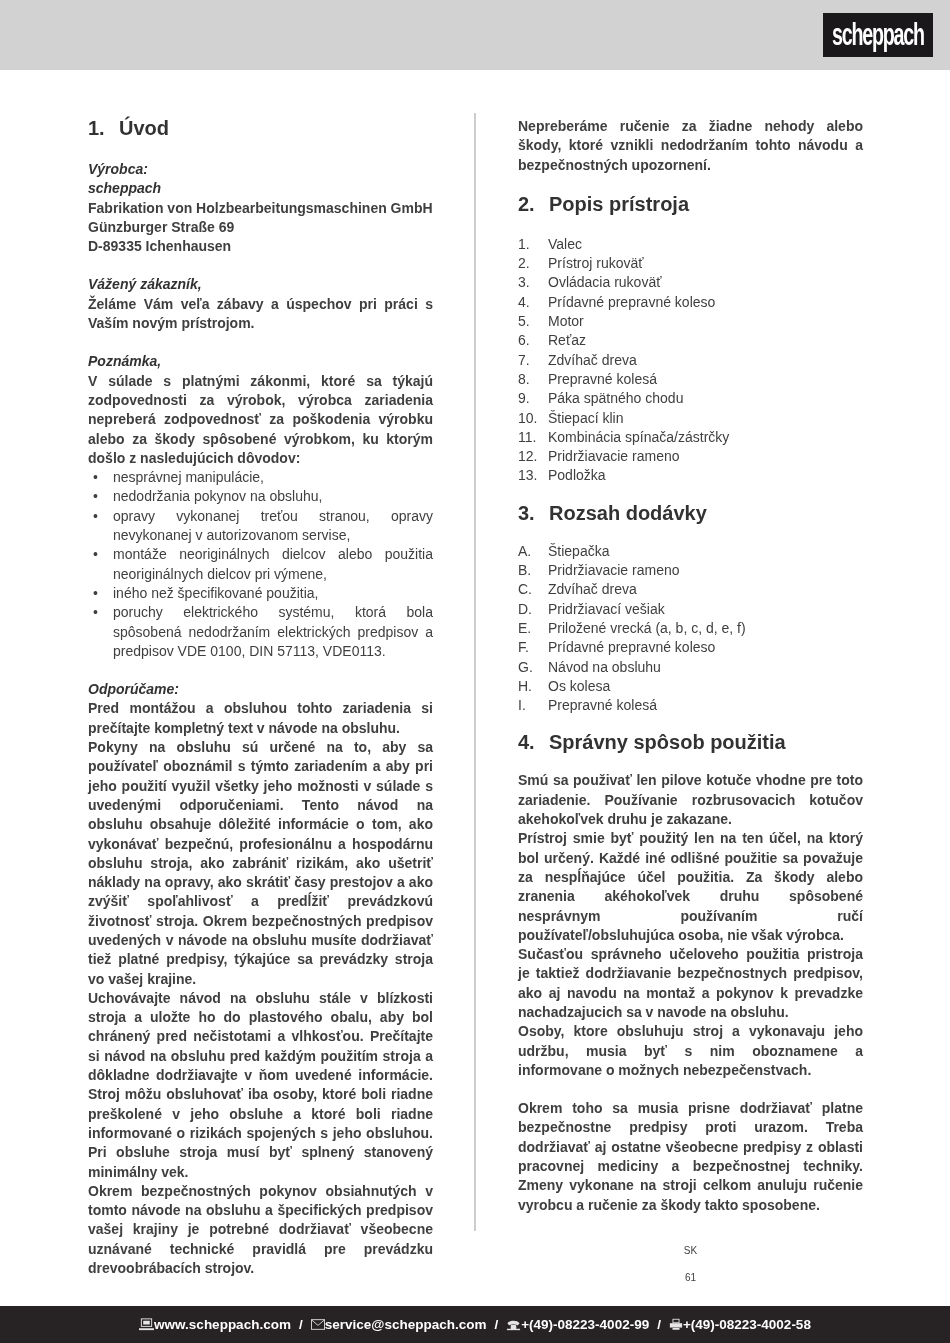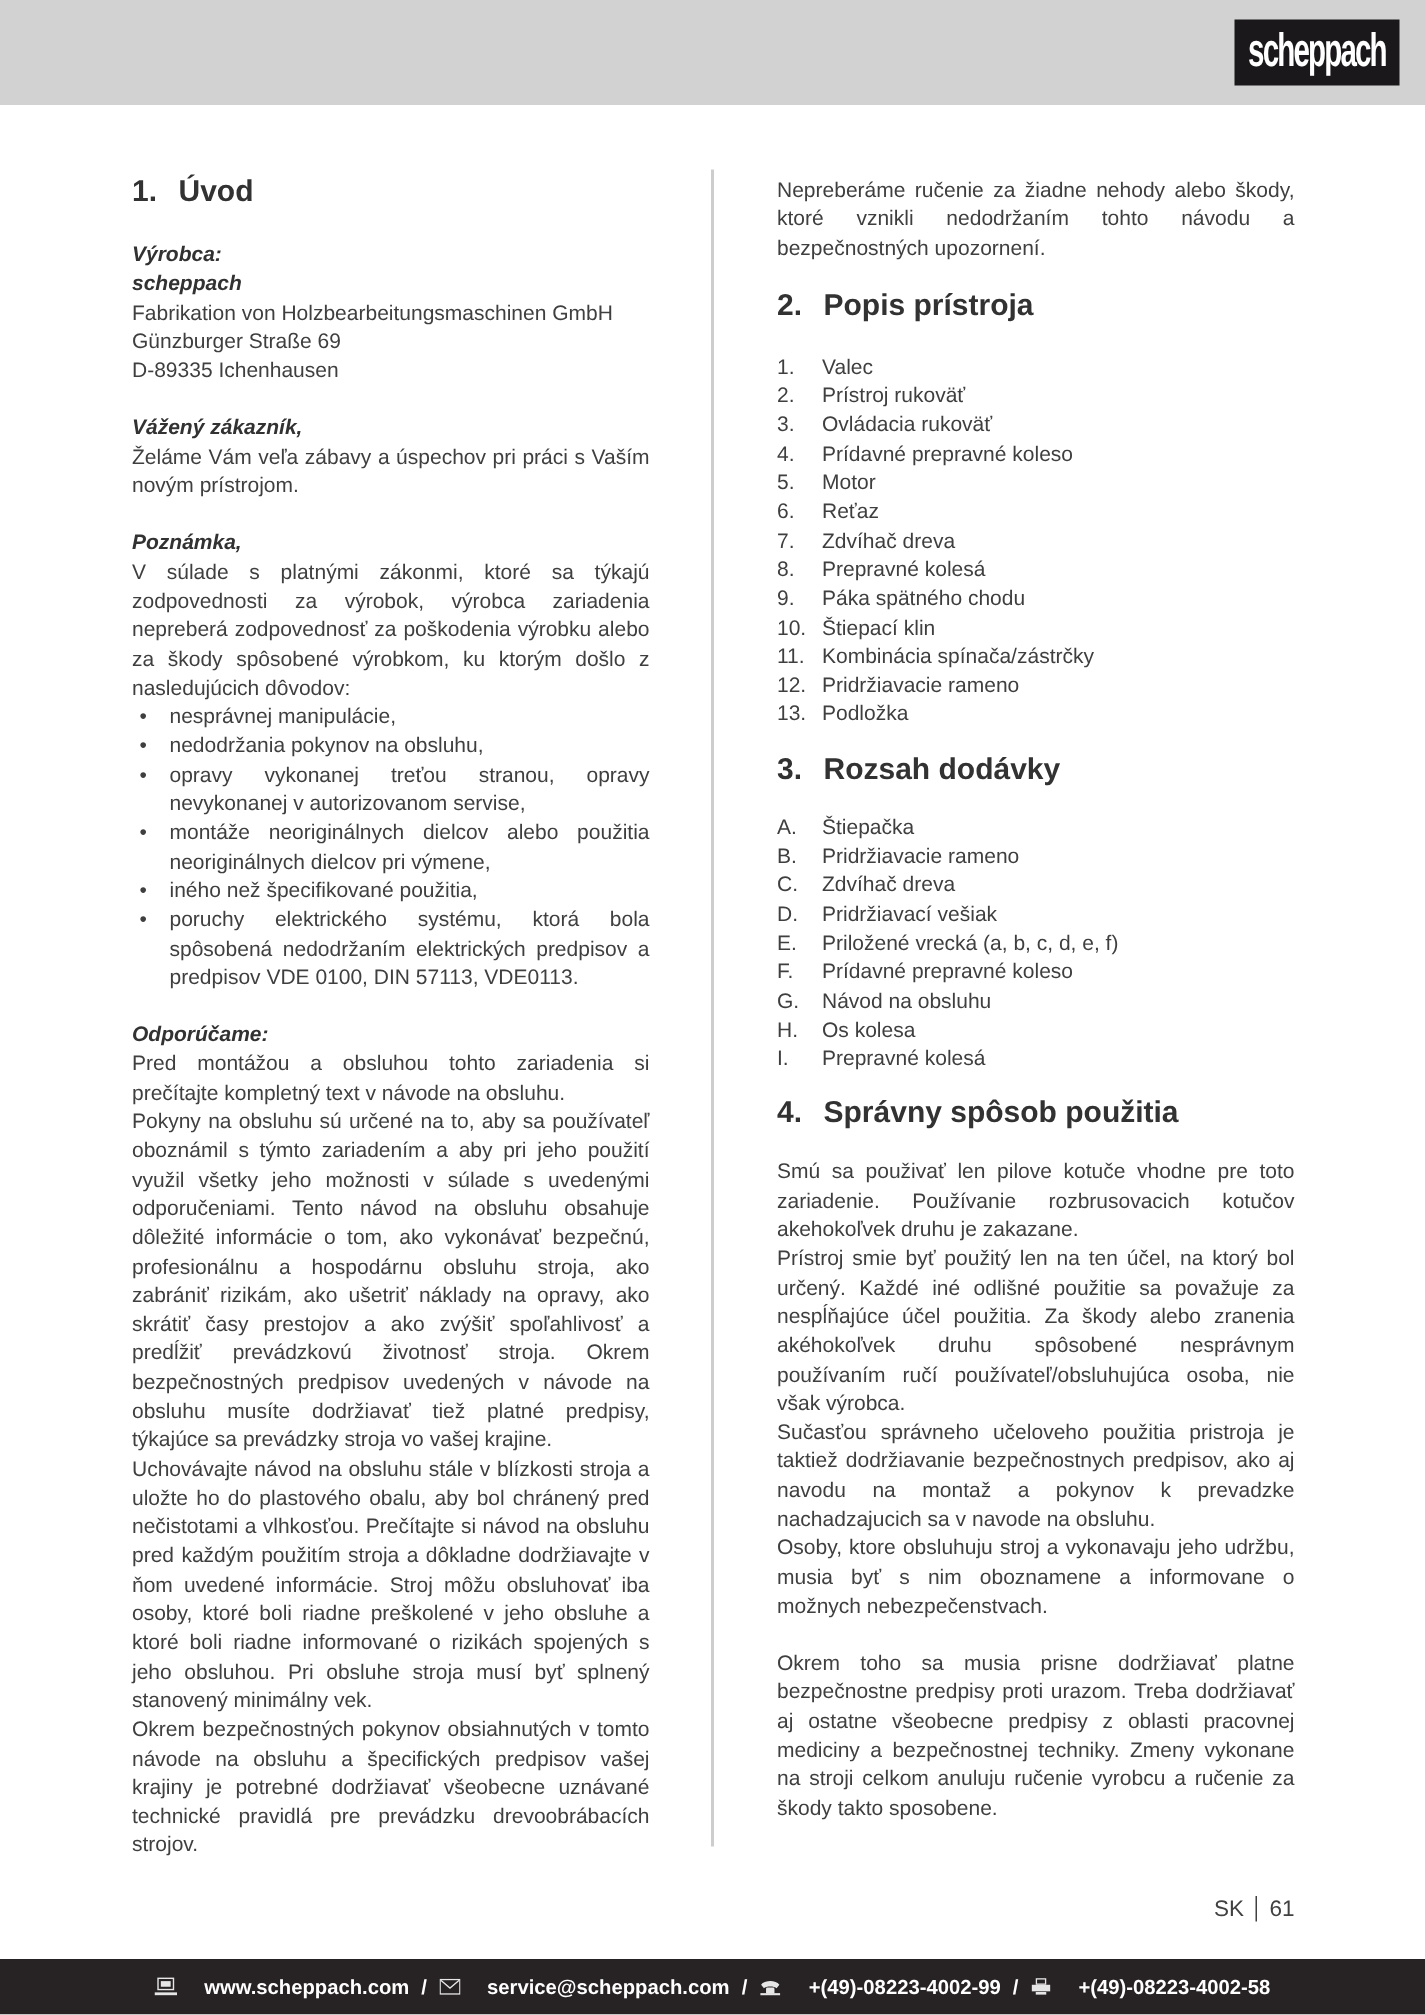--- a/index.html
+++ b/index.html
@@ -13,46 +13,46 @@
   .header-band { position:absolute; left:0; top:0; width:950px; height:70px; background:#d2d2d2; }
   .logo-box { position:absolute; left:823px; top:13px; width:110px; height:44px; background:#1a181b;
     display:flex; align-items:center; justify-content:center; overflow:hidden; }
   .logo-text { color:#ffffff; font-weight:bold; font-size:24px; letter-spacing:-1.5px;
     transform:scale(0.82,1.3); white-space:nowrap; }
   
   .col { position:absolute; top:117px; width:345px; font-size:14px; line-height:19.3px; }
   .col-left { left:88px; }
   .col-right { left:518px; }
   .divider { position:absolute; left:474px; top:113px; width:2px; height:1118px; background:#cdcdcd; }
-  p { margin:0; }
+  p { margin:0;font-weight:bold; }
   .just { text-align:justify; }
   .bold { font-weight:bold; color:#323232;font-style:italic; }
   .sp { height:19px; }
   .sec { display:flex; font-size:20px; line-height:23px; font-weight:bold; color:#323232; margin:0; }
   .sec-num { width:31px; flex:none; }
   h1.sec { margin-bottom:20px; }
   h2.sec-2 { margin-top:18px; margin-bottom:19px; }
   h2.sec-3 { margin-top:16px; margin-bottom:17px; }
   h2.sec-4 { margin-top:16px; margin-bottom:17px; }
   .li { display:flex; }
   .li-n { width:30px; flex:none; }
   .li-t { flex:1; }
   .bul { display:flex; }
   .bul-m { width:25px; padding-left:5px; flex:none; }
   .bul-t { flex:1; text-align:justify; }
   
   .pagenum { position:absolute; top:1261px; left:518px; width:345px; height:22px;
     display:flex; justify-content:flex-end; align-items:center; gap:8px;
-    font-size:15px; color:#414141; }
+    font-size:10px; color:#414141;flex-direction:column; }
   .pn-bar { width:1px; height:17px; background:#414141; }
   
   .footer { position:absolute; left:0; top:1306px; width:950px; height:37px; background:#272223;
     color:#ffffff; display:flex; align-items:center; justify-content:center;
     font-size:13.5px; font-weight:bold; }
-  .fseg { display:inline-flex; align-items:center; gap:18px; }
+  .fseg { display:inline-flex; align-items:center; gap:0; }
   .fsep { margin:0 8px; }
   .ficon { display:inline-flex; align-items:center; }
 </style>
 </head>
 <body>
 
 <div>
 
   <div class="header-band">
     <div class="logo-box">

